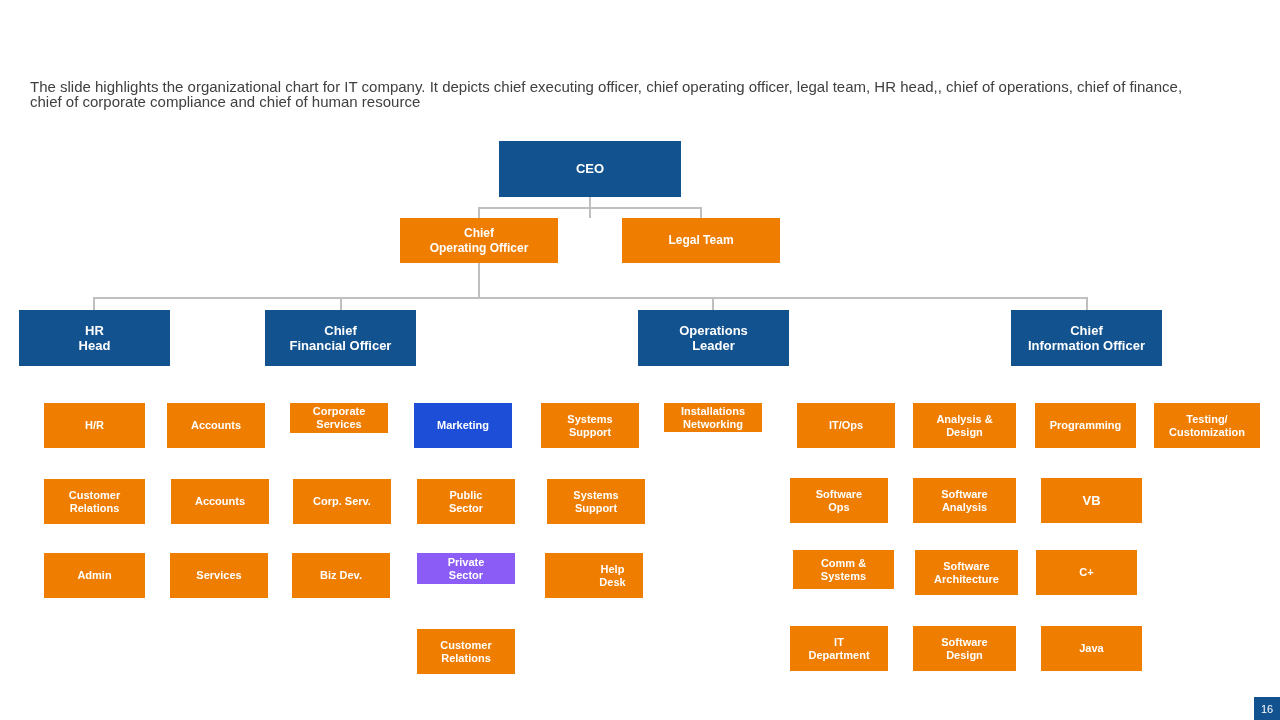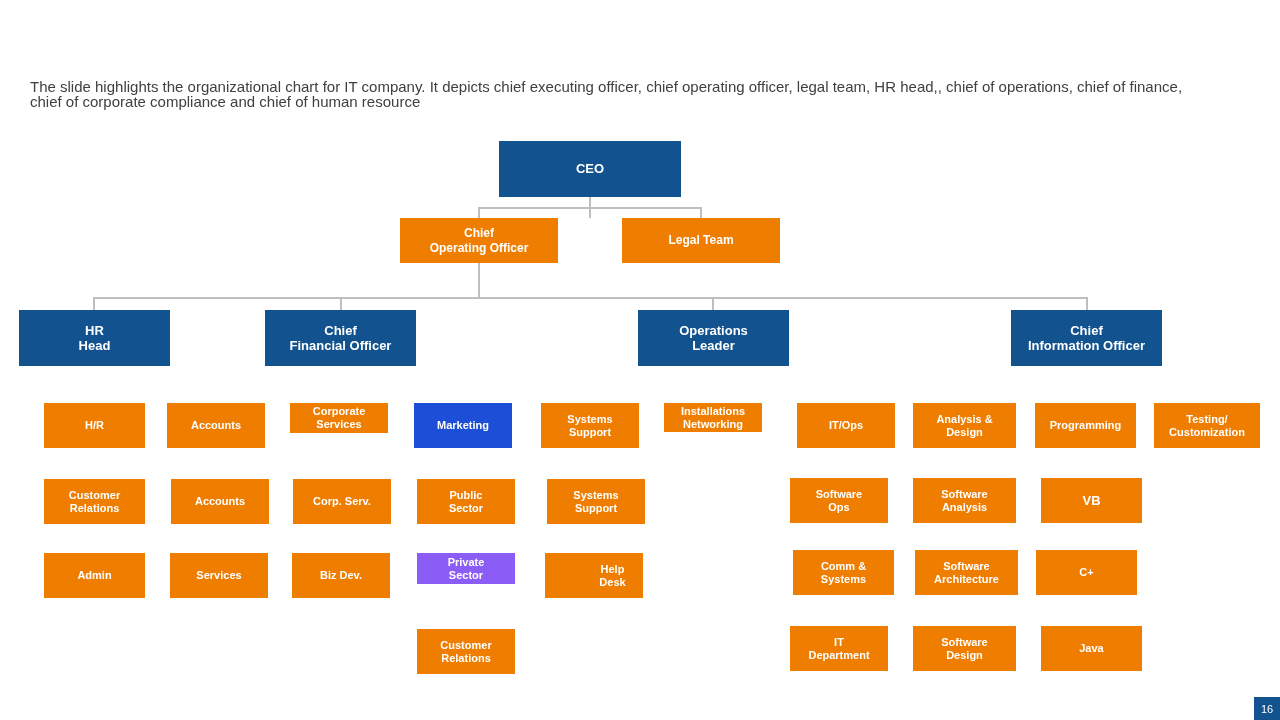--- a/index.html
+++ b/index.html
@@ -259,21 +259,21 @@
           <span>Private</span>
           <span>Sector</span>
         </div>
       </div>
       <div class="node orange" style="left: 545px; top: 553px; width: 98px; height: 45px; font-size: 11px; background: rgb(239, 125, 0); padding-left: 40px;">
         <div>
           <span>Help</span>
           <span>Desk</span>
         </div>
       </div>
-      <div class="node orange" style="left: 793px; top: 550px; width: 101px; height: 45px; font-size: 11px; background: rgb(239, 125, 0);">
+      <div class="node orange" style="left: 793px; top: 550px; width: 101px; height: 39px; font-size: 11px; background: rgb(239, 125, 0);">
         <div>
           <span>Comm &amp;</span>
           <span>Systems</span>
         </div>
       </div>
       <div class="node orange" style="left: 915px; top: 550px; width: 103px; height: 45px; font-size: 11px; background: rgb(239, 125, 0);">
         <div>
           <span>Software</span>
           <span>Architecture</span>
         </div>

